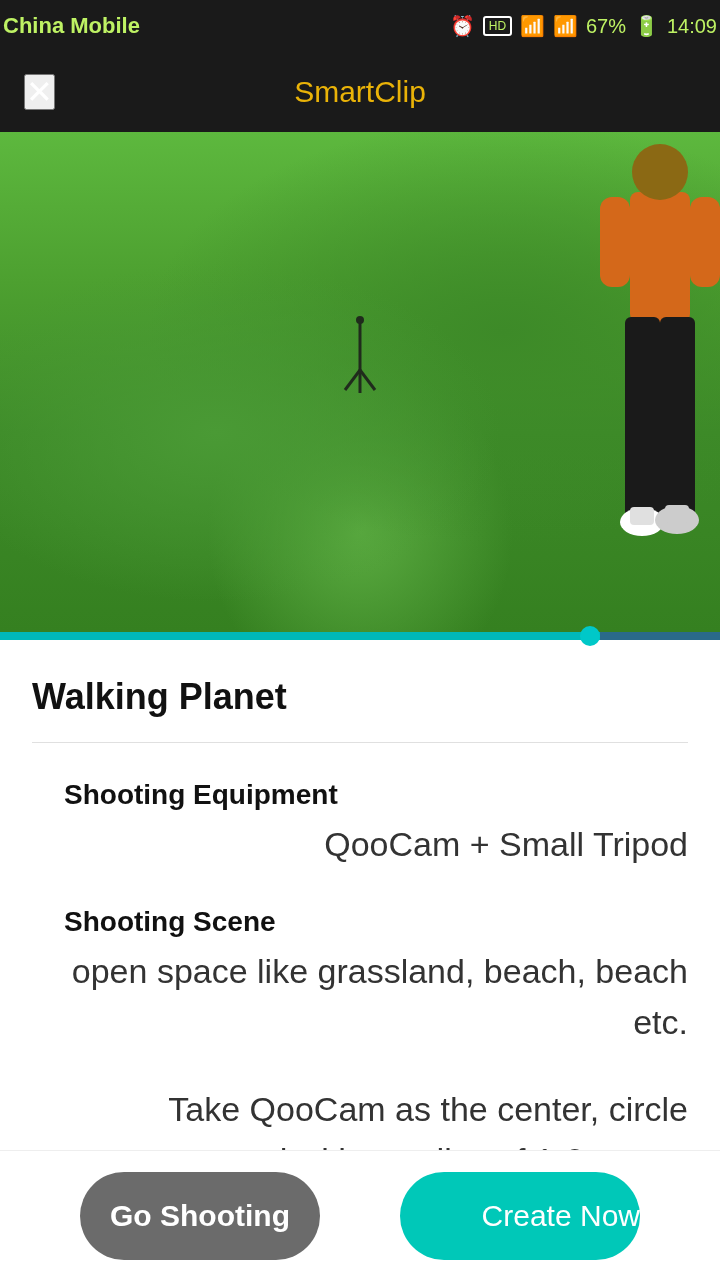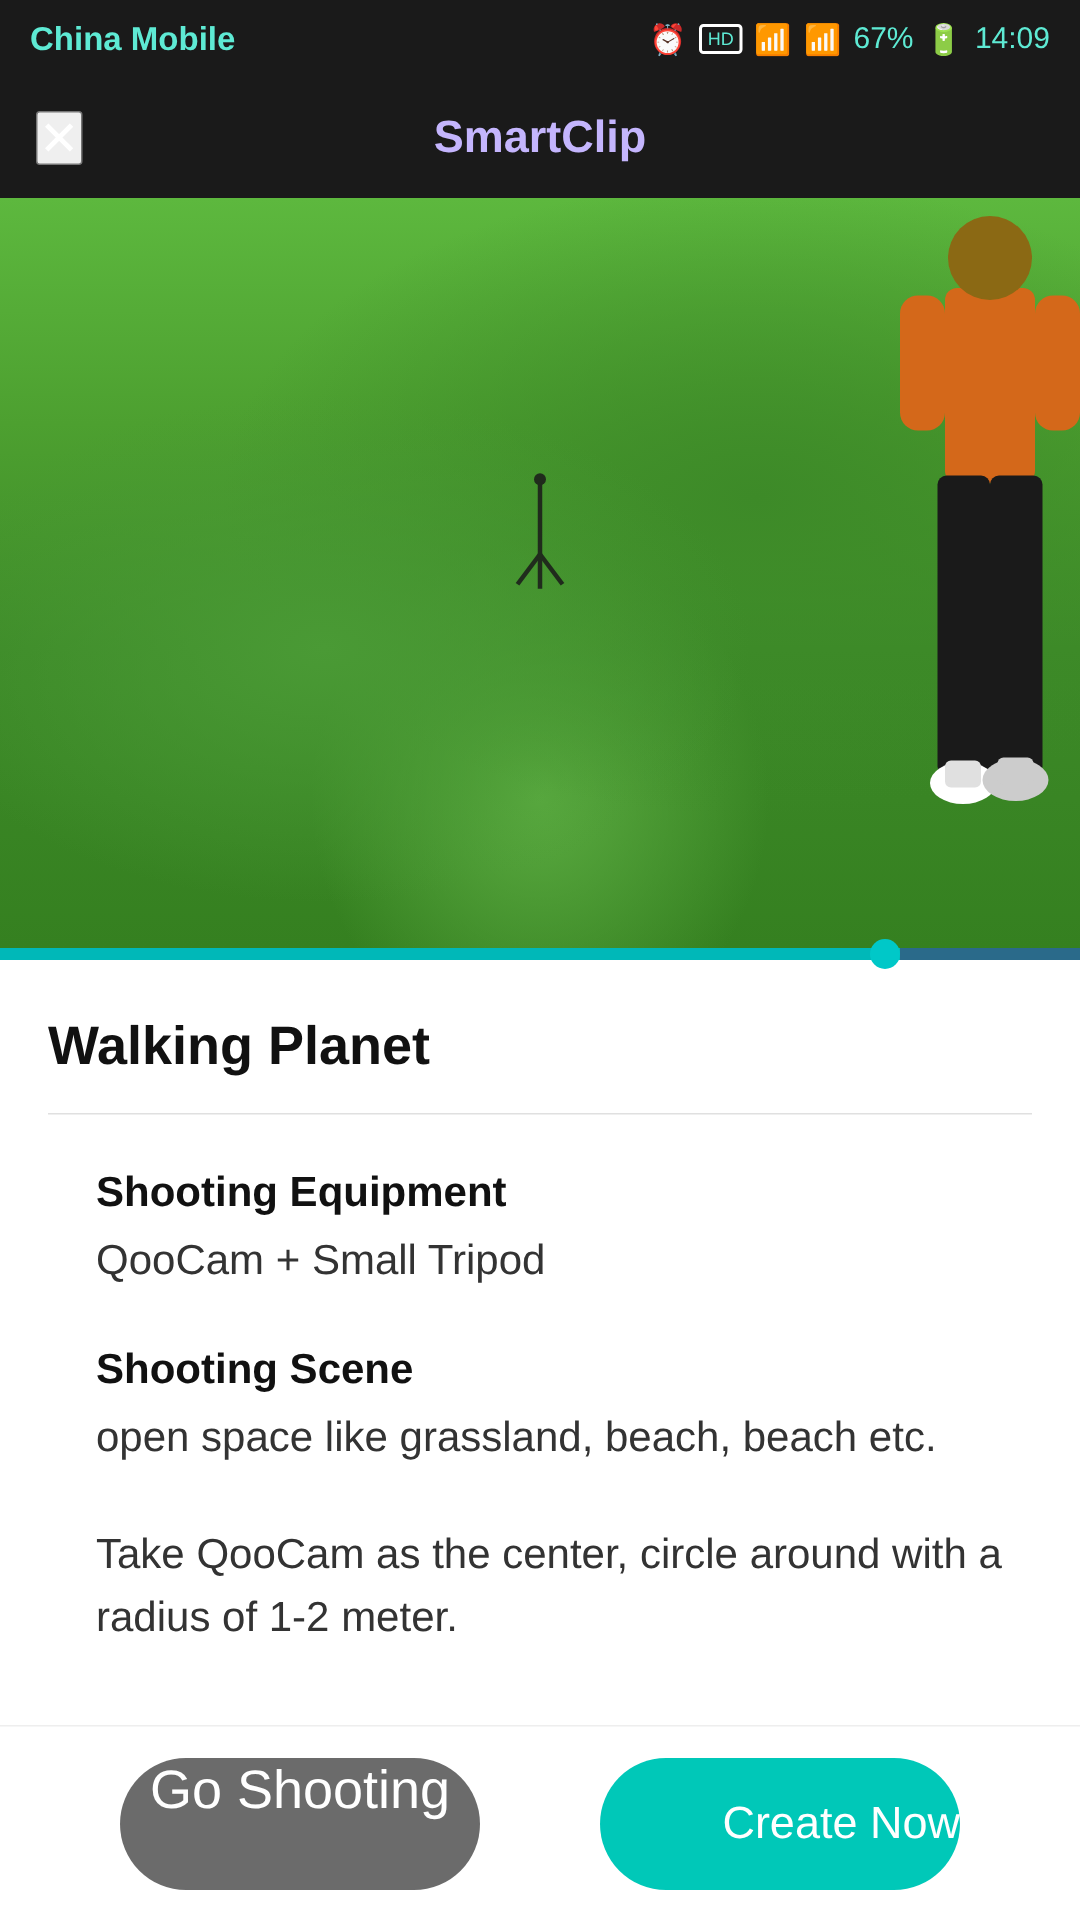--- a/index.html
+++ b/index.html
@@ -14,22 +14,22 @@
     }
 
     
     .status-bar {
       width: 720px;
       height: 52px;
       background: #1a1a1a;
       display: flex;
       align-items: center;
       justify-content: space-between;
-      padding: 0 20px;
-      color: #5eead4;
+      padding: 0 3px;
+      color: #bef264;
       font-size: 22px;
       font-weight: 500;
       gap: 40px;
     }
 
     .status-bar-left {
       font-size: 22px;
       font-weight: 600;
     }
 
@@ -54,23 +54,23 @@
     .close-button {
       position: absolute;
       left: 24px;
       color: white;
       font-size: 32px;
       cursor: pointer;
       line-height: 1;
     }
 
     .app-title {
-      color: #c4b5fd;
+      color: #eab308;
       font-size: 30px;
-      font-weight: 700;
+      font-weight: 400;
     }
 
     
     .image-container {
       width: 720px;
       height: 500px;
       background: #3a7a2a;
       position: relative;
       overflow: hidden;
     }
@@ -151,24 +151,25 @@
     }
 
     .info-label {
       font-size: 28px;
       font-weight: 700;
       color: #111111;
       margin-bottom: 8px;
     }
 
     .info-value {
-      font-size: 28px;
+      font-size: 34px;
       font-weight: 400;
       color: #333333;
       line-height: 1.5;
+      text-align: right;
     }
 
     
     .bottom-bar {
       position: fixed;
       bottom: 0;
       left: 0;
       width: 720px;
       height: 130px;
       background: #ffffff;
@@ -179,25 +180,25 @@
       border-top: 1px solid #eeeeee;
     }
 
     .btn-go-shooting {
       width: 240px;
       height: 88px;
       background: #6b6b6b;
       border-radius: 44px;
       border: none;
       color: white;
-      font-size: 36px;
-      font-weight: 400;
+      font-size: 30px;
+      font-weight: 700;
       cursor: pointer;
       display: flex;
-      align-items: flex-start;
+      align-items: center;
       justify-content: center;
     }
 
     .btn-create-now {
       width: 240px;
       height: 88px;
       background: #00c8b8;
       border-radius: 44px;
       border: none;
       color: white;

